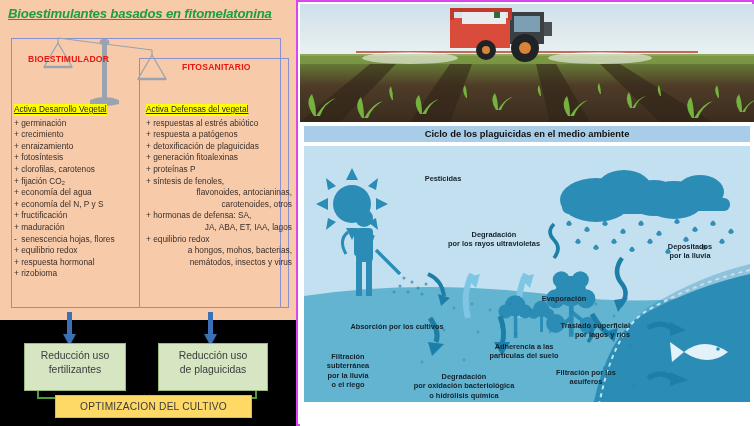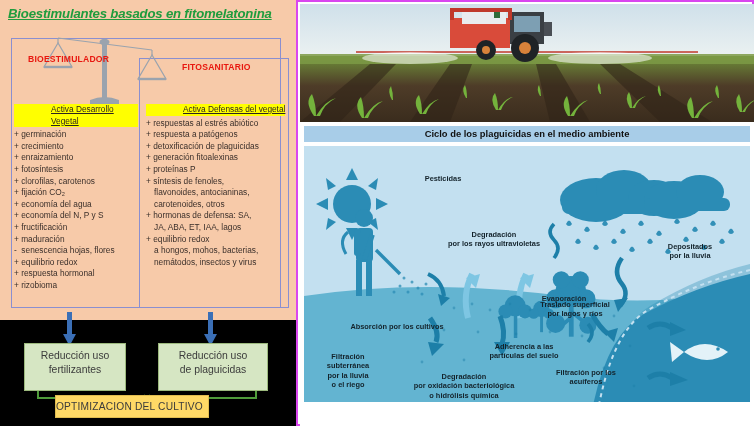--- a/index.html
+++ b/index.html
@@ -22,39 +22,39 @@
 
   .hdr{position:absolute;color:#e8170f;font-weight:bold;font-size:8.6px;
        letter-spacing:0.2px;}
   #hdr-bioest{left:28px;top:54px;}
   #hdr-fito{left:182px;top:62px;}
 
   .col{position:absolute;font-size:8.3px;color:#3a2f2a;line-height:11.6px;}
   #col-left{left:14px;top:104px;width:124px;}
   #col-right{left:146px;top:104px;width:146px;}
   .col-head{background:#ffff00;text-decoration:underline;font-weight:normal;
-      display:inline-block;margin-bottom:2px;color:#2d2420;padding-left:37px;}
+      display:inline-block;margin-bottom:2px;color:#2d2420;}
   .col ul{list-style:none;margin:0;padding:0;}
   .col li{white-space:pre-wrap;}
-  .cont{padding-left:8px;}
+  .cont{padding-left:8px;text-align:right;}
 
   
   .down-arrow{position:absolute;width:13px;}
   #arr-left{left:63px;top:312px;}
   #arr-right{left:204px;top:312px;}
 
   
   .green-box{position:absolute;background:#d6e6c3;border:1px solid #9cb97d;
       box-sizing:border-box;font-size:10.4px;color:#3b3b3b;text-align:center;
       line-height:14px;padding-top:5px;}
   #box-fert{left:24px;top:343px;width:102px;height:48px;}
   #box-plag{left:158px;top:343px;width:110px;height:48px;}
-  #opt-box{position:absolute;left:55px;top:395px;width:154px;height:23px;
+  #opt-box{position:absolute;left:55px;top:395px;width:197px;height:23px;
       background:#ffd966;border:1px solid #e0bc50;box-sizing:border-box;
-      font-size:10.2px;color:#3b3b3b;text-align:left;line-height:21px;
+      font-size:10.2px;color:#3b3b3b;text-align:center;line-height:21px;
       letter-spacing:0.2px;}
   #loop-svg{position:absolute;left:0;top:336px;width:296px;height:88px;}
 
   
   #right-panel{position:absolute;left:296px;top:0;width:458px;height:426px;
       background:#fff;border:2px solid #d946ef;box-sizing:border-box;}
   #photo{position:absolute;left:2px;top:2px;width:454px;height:118px;overflow:hidden;}
   #photo svg{display:block;}
   #diagram{position:absolute;left:2px;top:120px;width:454px;height:304px;background:#fff;}
   #diagram-title-bar{position:absolute;left:4px;top:4px;width:446px;height:16px;
@@ -438,21 +438,21 @@
 
       <div class="dlabel" style="left:344px;top:96px;width:84px;">
         <div>Depositados</div>
         <div>por la lluvia</div>
       </div>
 
       <div class="dlabel" style="left:224px;top:148px;width:72px;">Evaporación</div>
 
       <div class="dlabel" style="left:28px;top:176px;width:130px;">Absorción por los cultivos</div>
 
-      <div class="dlabel" style="left:216px;top:154px;width:110px;">
+      <div class="dlabel" style="left:216px;top:175px;width:110px;text-align:right;">
         <div>Traslado superficial</div>
         <div>por lagos y ríos</div>
       </div>
 
       <div class="dlabel" style="left:172px;top:196px;width:96px;">
         <div>Adherencia a las</div>
         <div>partículas del suelo</div>
       </div>
 
       <div class="dlabel" style="left:8px;top:206px;width:72px;">

